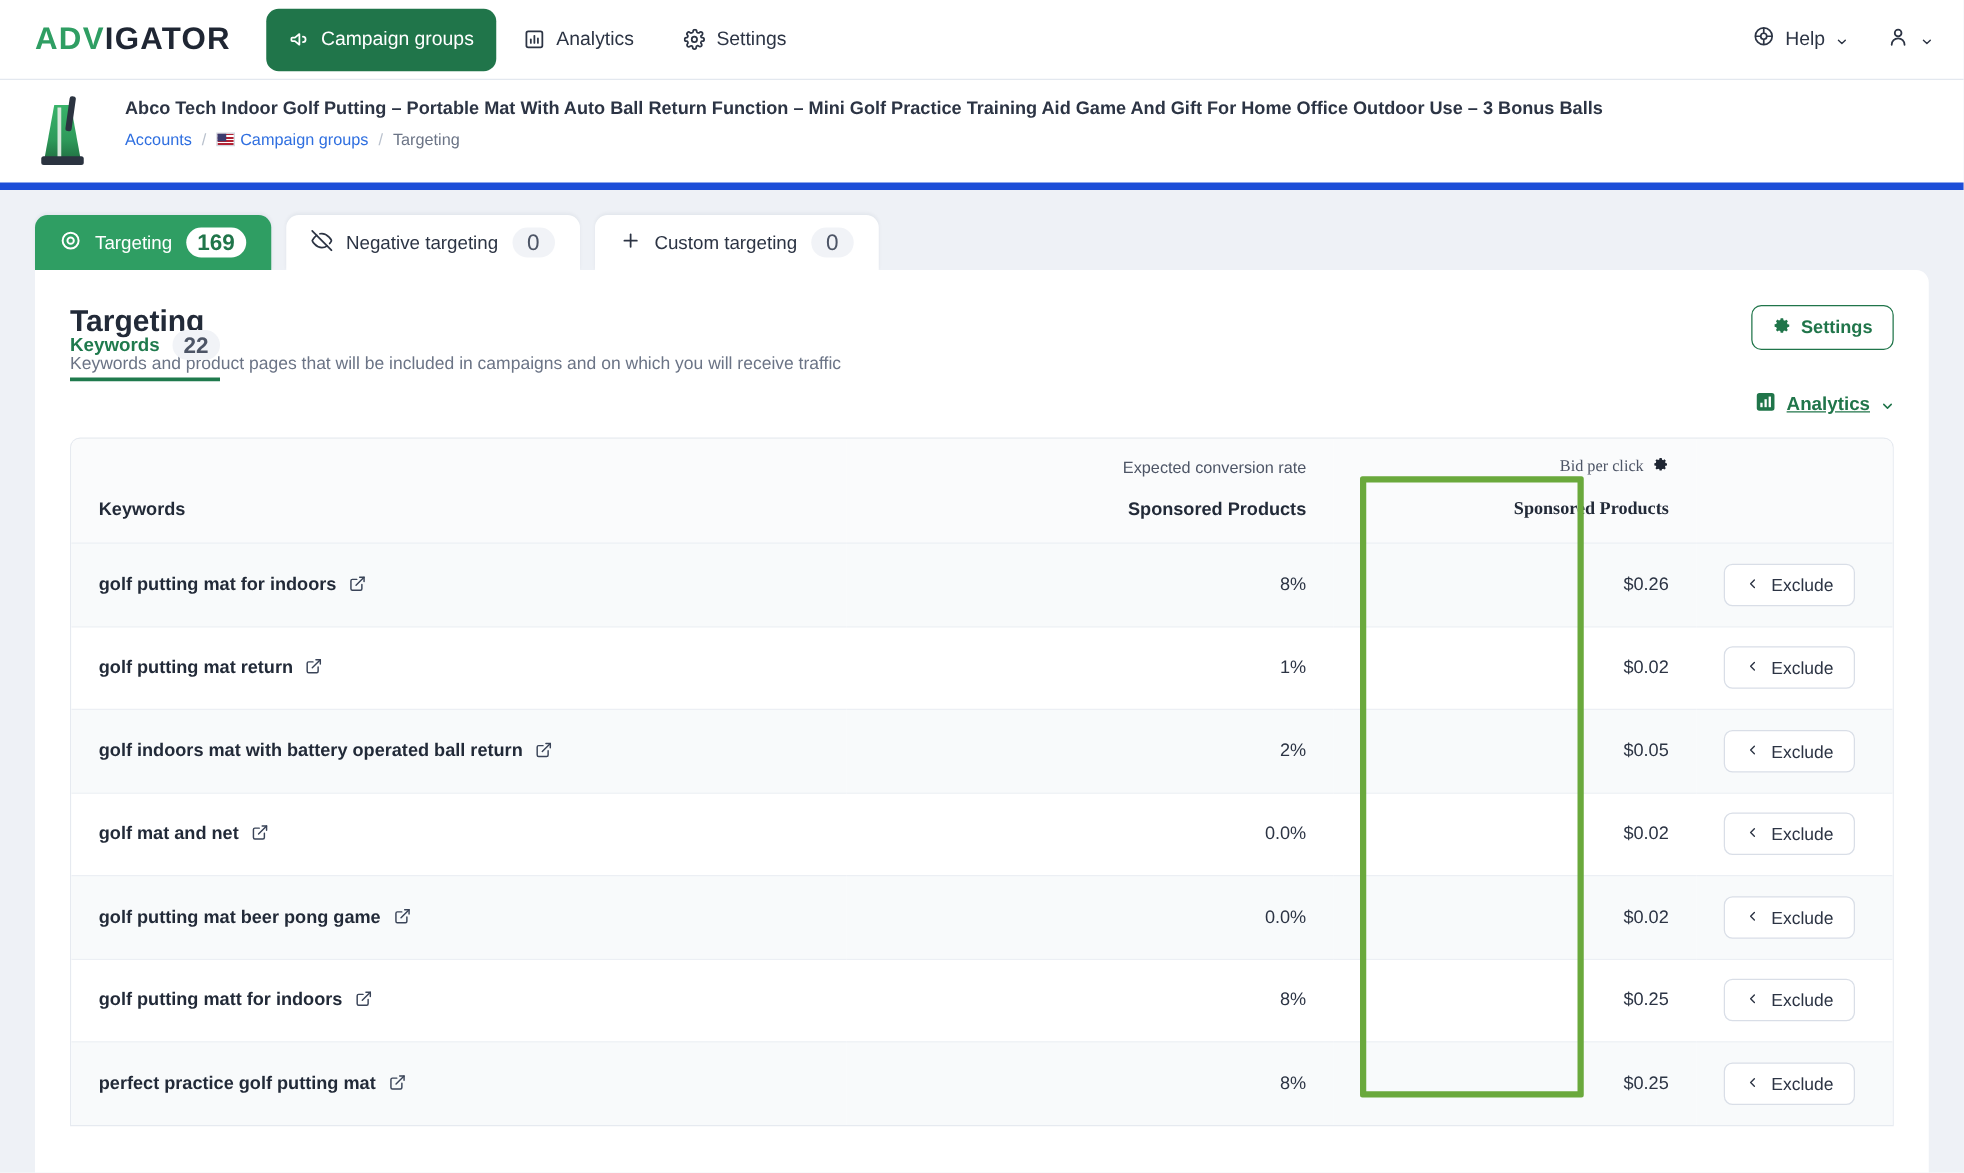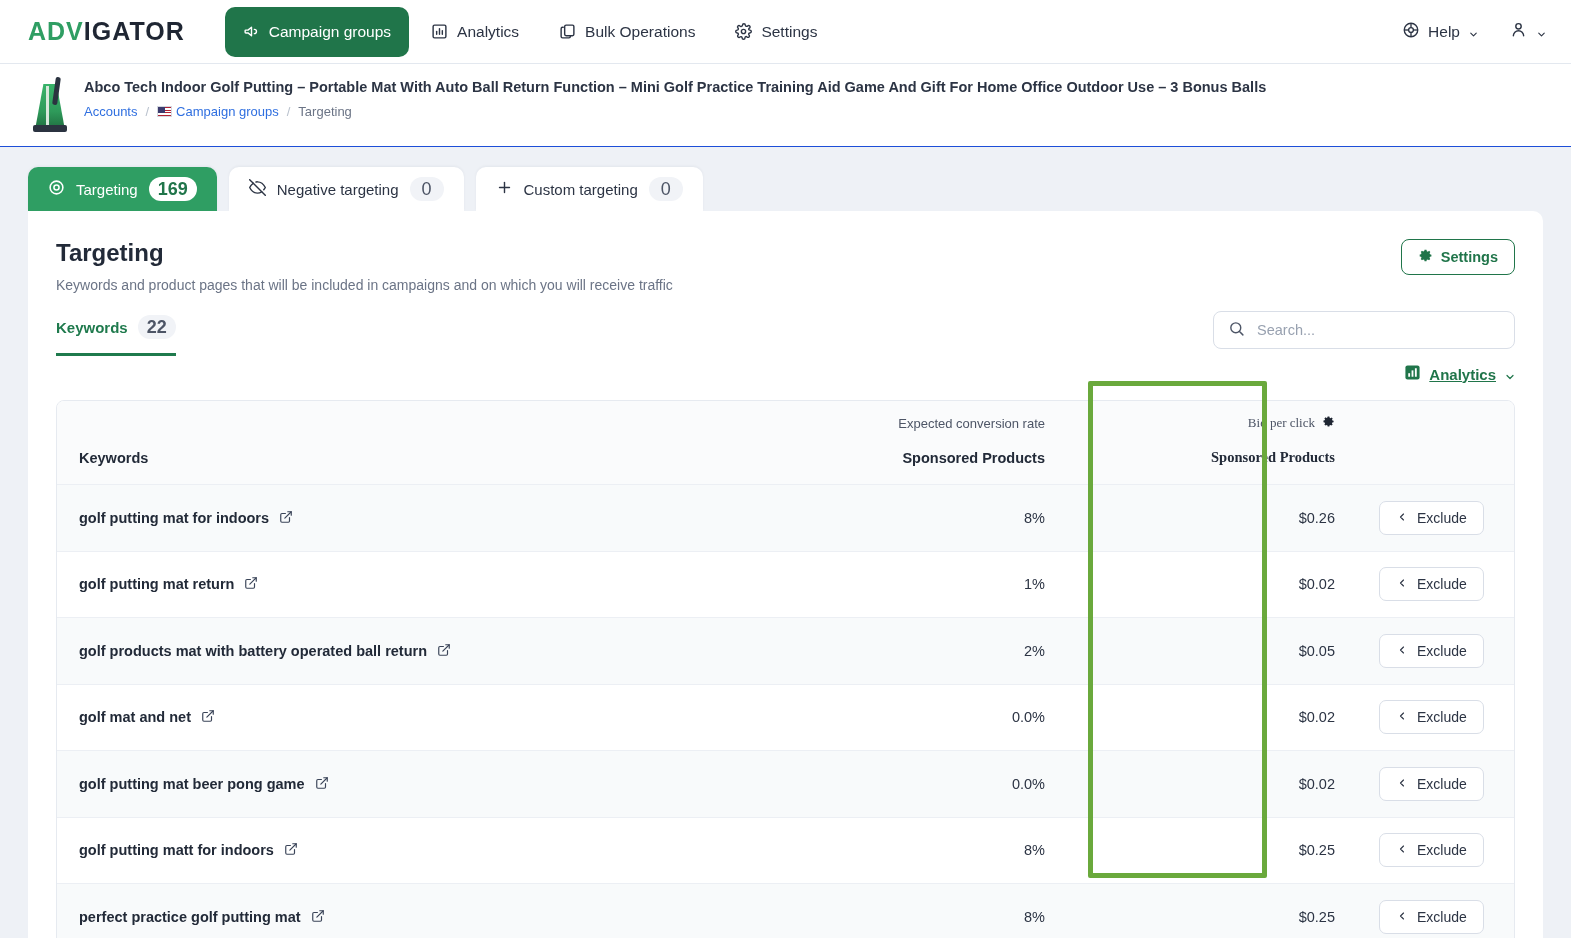--- a/index.html
+++ b/index.html
@@ -12,43 +12,43 @@
   }
 
   
   .navbar {
     height: 64px; background: #ffffff;
     display: flex; align-items: center;
     padding: 0 24px 0 28px;
     border-bottom: 1px solid #e3e8ef;
     position: relative; z-index: 5;
   }
-  .logo { font-size: 25px; font-weight: 700; letter-spacing: 1px; margin-right: 40px; white-space: nowrap; }
+  .logo { font-size: 25px; font-weight: 700; letter-spacing: 1px; margin-right: 28px; white-space: nowrap; }
   .logo .adv { color: #2f9e63; }
   .logo .rest { color: #1f2633; }
 
   .nav-items { display: flex; align-items: center; gap: 4px; height: 100%; }
   .nav-item {
     display: flex; align-items: center; gap: 9px;
     padding: 0 18px; height: 46px;
     font-size: 15.5px; color: #2c3444; cursor: pointer;
     border-radius: 9px 9px 0 0; white-space: nowrap;
   }
   .nav-item.active { background: #20754a; color: #ffffff; font-weight: 500; border-radius: 10px; height: 50px; }
   .nav-item svg { display: block; }
 
   .nav-right { margin-left: auto; display: flex; align-items: center; gap: 30px; }
   .nav-right .nav-link { display: flex; align-items: center; gap: 8px; font-size: 15.5px; cursor: pointer; color: #2c3444; }
   .chev { width: 11px; height: 11px; display: inline-block; }
 
   
   .product-header {
     background: #ffffff; display: flex; align-items: flex-start;
-    padding: 12px 28px 14px 28px; gap: 12px;
-    border-bottom: 1px solid #1d4ed8;
+    padding: 12px 28px 14px 28px; gap: 28px;
+    border-bottom: 6px solid #1d4ed8;
     position: relative; z-index: 4;
   }
   .thumb {
     width: 44px; height: 56px; flex: 0 0 44px;
     position: relative; overflow: hidden;
   }
   .thumb .mat {
     position: absolute; left: 7px; bottom: 2px; width: 30px; height: 46px;
     background: linear-gradient(180deg,#39b36a 0%, #2e9a5a 60%, #1f6b3f 100%);
     clip-path: polygon(28% 0%, 72% 0%, 100% 100%, 0% 100%);
@@ -198,29 +198,20 @@
             <line x1="8" y1="16" x2="8" y2="12"></line>
             <line x1="12" y1="16" x2="12" y2="8"></line>
             <line x1="16" y1="16" x2="16" y2="11"></line>
           </svg>
       </span>
       <span>Analytics</span>
     </div>
     <div class="nav-item">
       <span>
         <svg width="17" height="17" viewBox="0 0 24 24" fill="none" stroke="currentColor" stroke-width="2" stroke-linecap="round" stroke-linejoin="round">
-            <rect x="8" y="3" width="13" height="15" rx="2"></rect>
-            <path d="M16 18v1a2 2 0 0 1-2 2H5a2 2 0 0 1-2-2V8a2 2 0 0 1 2-2h1"></path>
-          </svg>
-      </span>
-      <span>Bulk Operations</span>
-    </div>
-    <div class="nav-item">
-      <span>
-        <svg width="17" height="17" viewBox="0 0 24 24" fill="none" stroke="currentColor" stroke-width="2" stroke-linecap="round" stroke-linejoin="round">
             <circle cx="12" cy="12" r="3"></circle>
             <path d="M19.4 15a1.65 1.65 0 0 0 .33 1.82l.06.06a2 2 0 1 1-2.83 2.83l-.06-.06a1.65 1.65 0 0 0-1.82-.33 1.65 1.65 0 0 0-1 1.51V21a2 2 0 1 1-4 0v-.09A1.65 1.65 0 0 0 9 19.4a1.65 1.65 0 0 0-1.82.33l-.06.06a2 2 0 1 1-2.83-2.83l.06-.06a1.65 1.65 0 0 0 .33-1.82 1.65 1.65 0 0 0-1.51-1H3a2 2 0 1 1 0-4h.09A1.65 1.65 0 0 0 4.6 9a1.65 1.65 0 0 0-.33-1.82l-.06-.06a2 2 0 1 1 2.83-2.83l.06.06A1.65 1.65 0 0 0 9 4.6h.09A1.65 1.65 0 0 0 10.6 3.09V3a2 2 0 1 1 4 0v.09A1.65 1.65 0 0 0 16 4.6a1.65 1.65 0 0 0 1.82-.33l.06-.06a2 2 0 1 1 2.83 2.83l-.06.06A1.65 1.65 0 0 0 19.4 9v.09a1.65 1.65 0 0 0 1.51 1H21a2 2 0 1 1 0 4h-.09a1.65 1.65 0 0 0-1.51 1z"></path>
           </svg>
       </span>
       <span>Settings</span>
     </div>
   </div>
 
   <div class="nav-right">
     <div class="nav-link">
@@ -322,31 +313,20 @@
       <button class="settings-btn">
         <span>
           <svg width="15" height="15" viewBox="0 0 24 24" fill="currentColor">
               <path d="M12 8.5a3.5 3.5 0 1 0 0 7 3.5 3.5 0 0 0 0-7zm9.4 4.9.05-1.4-.05-1.4-2.2-.45a7.3 7.3 0 0 0-.72-1.74l1.24-1.87-1.98-1.98-1.87 1.24a7.3 7.3 0 0 0-1.74-.72L13.58 2.6h-3.16l-.45 2.2a7.3 7.3 0 0 0-1.74.72L6.36 4.28 4.38 6.26l1.24 1.87a7.3 7.3 0 0 0-.72 1.74l-2.2.45v3.16l2.2.45c.16.62.4 1.2.72 1.74l-1.24 1.87 1.98 1.98 1.87-1.24c.54.32 1.12.56 1.74.72l.45 2.2h3.16l.45-2.2c.62-.16 1.2-.4 1.74-.72l1.87 1.24 1.98-1.98-1.24-1.87c.32-.54.56-1.12.72-1.74l2.2-.45z"></path>
             </svg>
         </span>
         <span>Settings</span>
       </button>
     </div>
 
-    <div class="search-wrap">
-      <div class="search-box">
-        <span>
-          <svg width="17" height="17" viewBox="0 0 24 24" fill="none" stroke="#4d5566" stroke-width="2" stroke-linecap="round">
-              <circle cx="11" cy="11" r="7"></circle>
-              <line x1="16.2" y1="16.2" x2="21" y2="21"></line>
-            </svg>
-        </span>
-        <input type="text" placeholder="Search..." style="">
-      </div>
-    </div>
 
     <div class="subtabs">
       <div class="subtab active">
         <span>Keywords</span>
         <span class="pill">22</span>
       </div>
     </div>
 
     <div class="analytics-row">
       <div class="analytics-link">
@@ -449,21 +429,21 @@
                 <span><svg width="12" height="12" viewBox="0 0 24 24" fill="none" stroke="currentColor" stroke-width="2.2" stroke-linecap="round" stroke-linejoin="round">
                       <polyline points="15 18 9 12 15 6"></polyline>
                     </svg></span>
                 <span>Exclude</span>
               </button>
             </td>
           </tr>
           <tr class="odd">
             <td class="kw">
               <span class="kw-cell">
-                <span>golf products mat with battery operated ball return</span>
+                <span>golf indoors mat with battery operated ball return</span>
                 <span class="ext-link">
                     <svg width="14" height="14" viewBox="0 0 24 24" fill="none" stroke="#3a4458" stroke-width="2" stroke-linecap="round" stroke-linejoin="round">
                       <path d="M18 13v6a2 2 0 0 1-2 2H5a2 2 0 0 1-2-2V8a2 2 0 0 1 2-2h6"></path>
                       <polyline points="15 3 21 3 21 9"></polyline>
                       <line x1="10" y1="14" x2="21" y2="3"></line>
                     </svg>
                   </span>
               </span>
             </td>
             <td class="num">2%</td>

